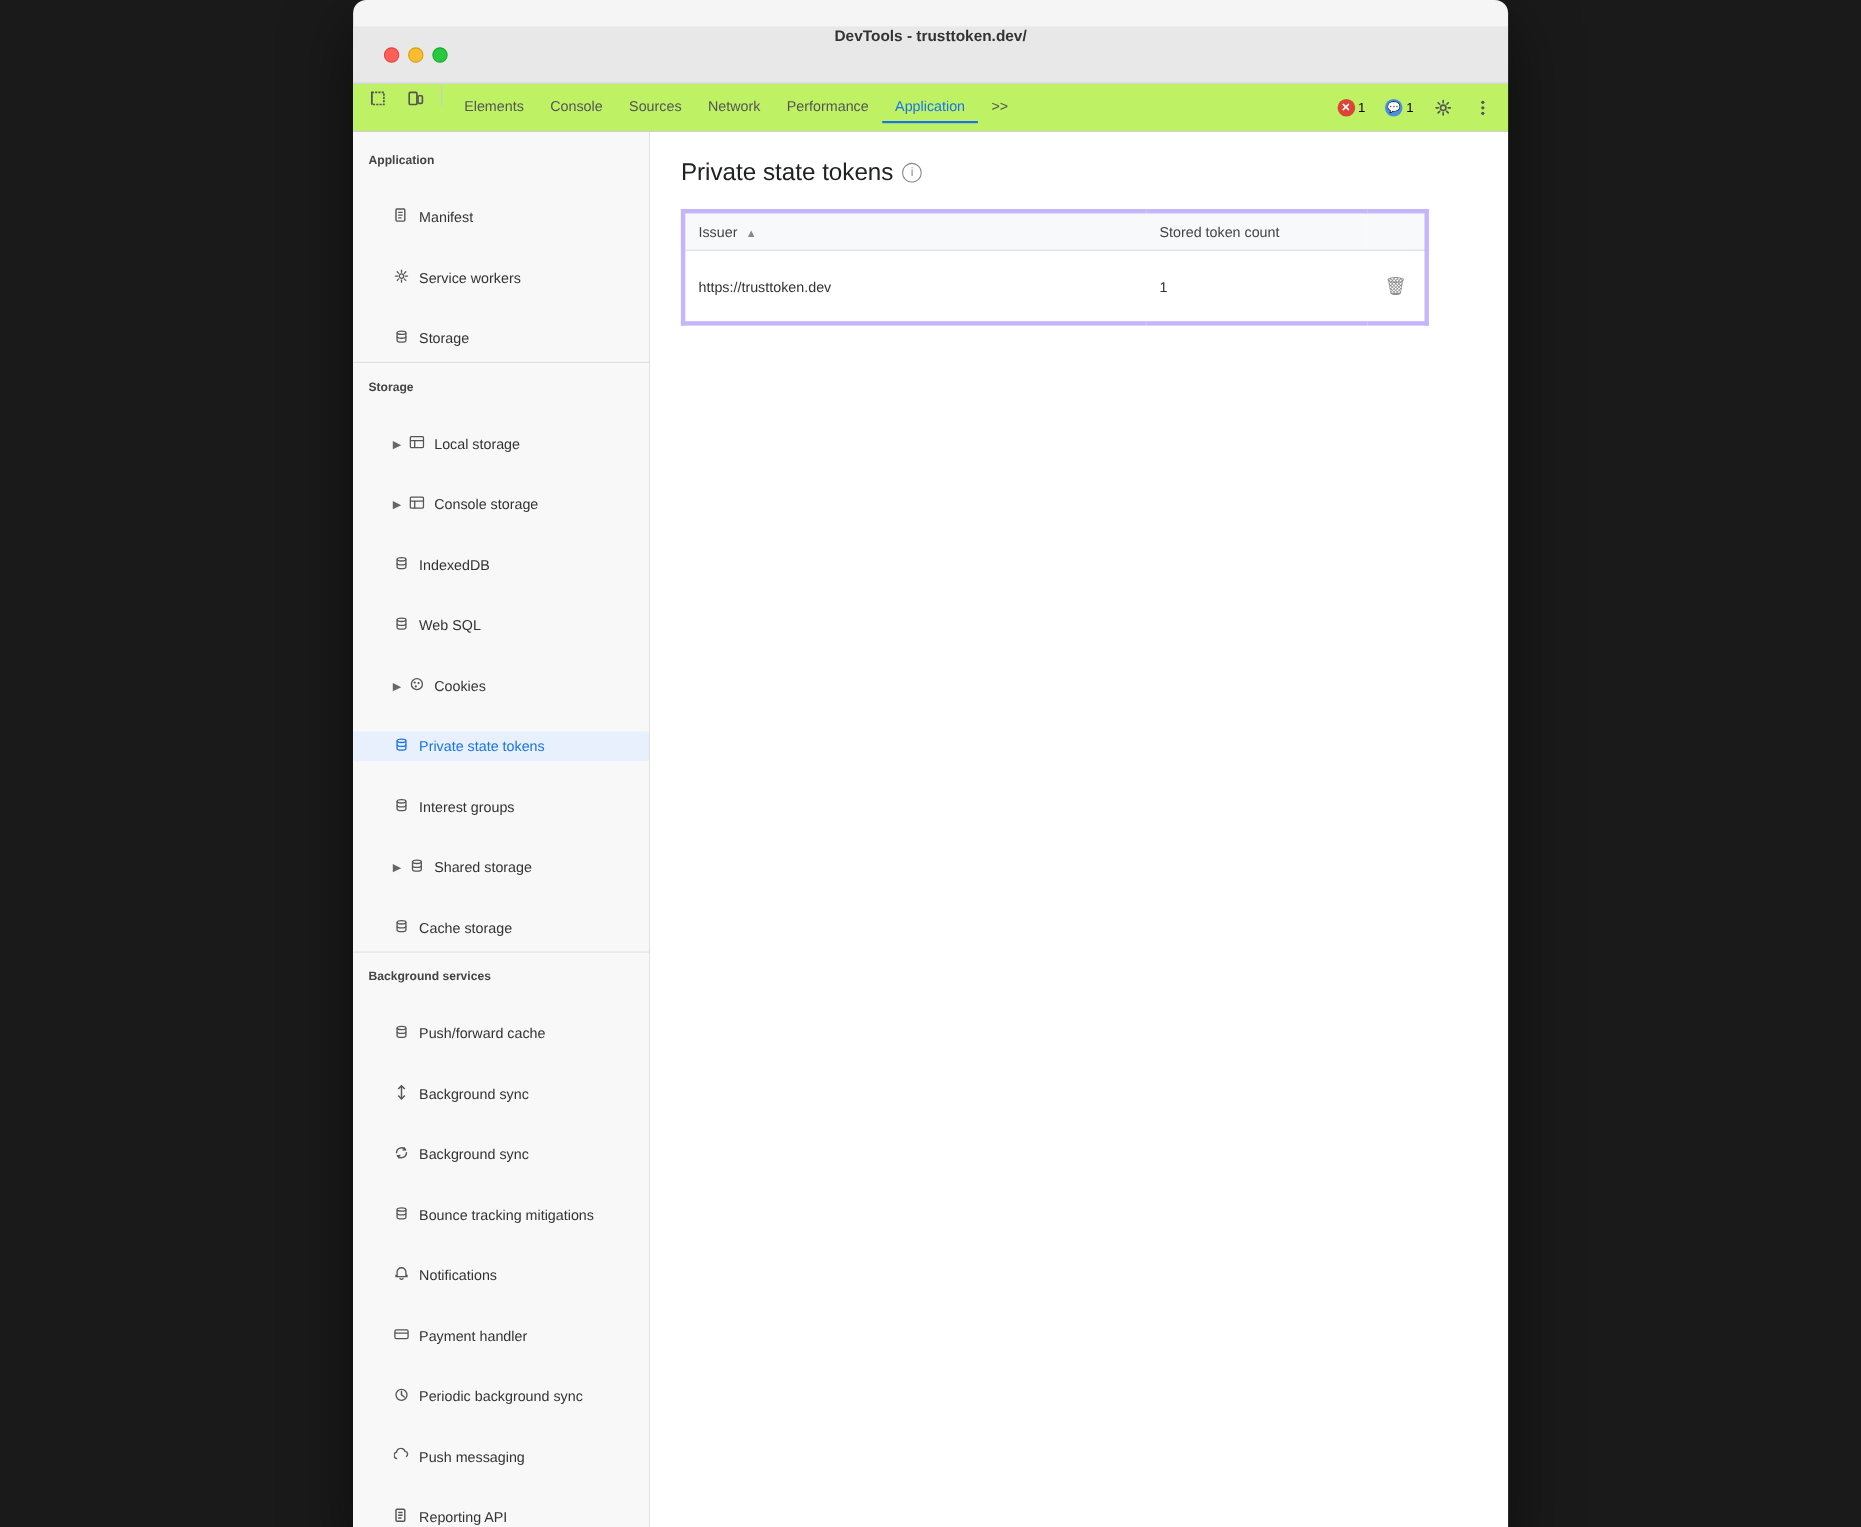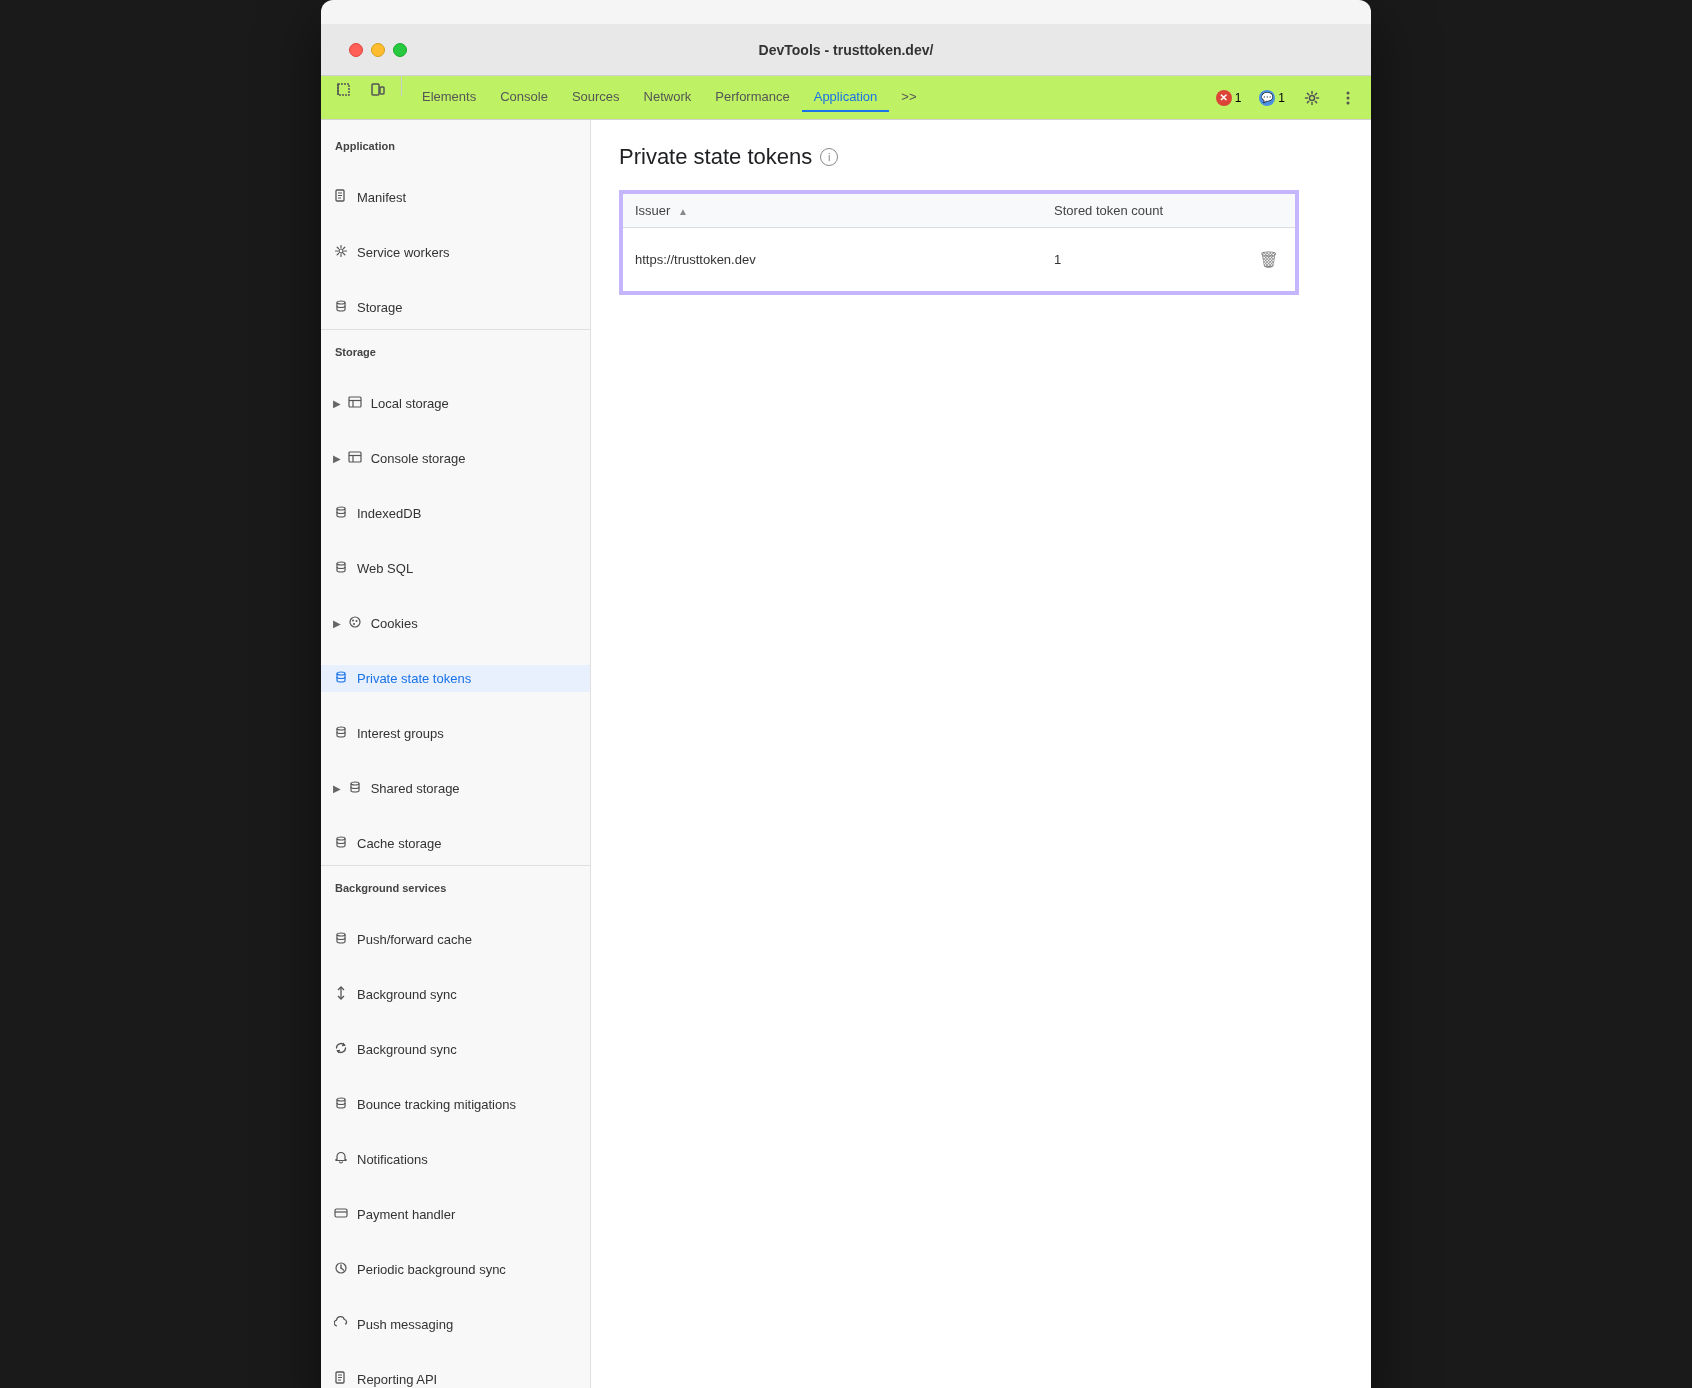--- a/index.html
+++ b/index.html
@@ -16,21 +16,20 @@
       background: #f5f5f5;
       border-radius: 12px;
       overflow: hidden;
       box-shadow: 0 20px 60px rgba(0,0,0,0.5);
     }
     
     .titlebar {
       background: #e8e8e8;
       height: 52px;
       display: flex;
-      align-items: center;
       padding: 0 28px;
       border-bottom: 1px solid #d0d0d0;
       position: relative;
       margin-top: 24px;
     }
     .traffic-lights {
       display: flex;
       gap: 8px;
       align-items: center;
     }
@@ -171,21 +170,21 @@
       color: #333;
       cursor: pointer;
       gap: 8px;
       border-radius: 0;
     }
     .sidebar-item.active {
       background: #e8f0fe;
       color: #1a73e8;
     }
     .sidebar-item.active .item-icon { color: #1a73e8; }
-    .sidebar-item.indent1 { padding-left: 12px; margin-top: 28px; }
+    .sidebar-item.indent1 { padding-left: 36px; margin-top: 28px; }
     .item-icon {
       font-size: 14px;
       color: #555;
       width: 16px;
       text-align: center;
       flex-shrink: 0;
     }
     .expand-arrow {
       font-size: 10px;
       color: #666;

